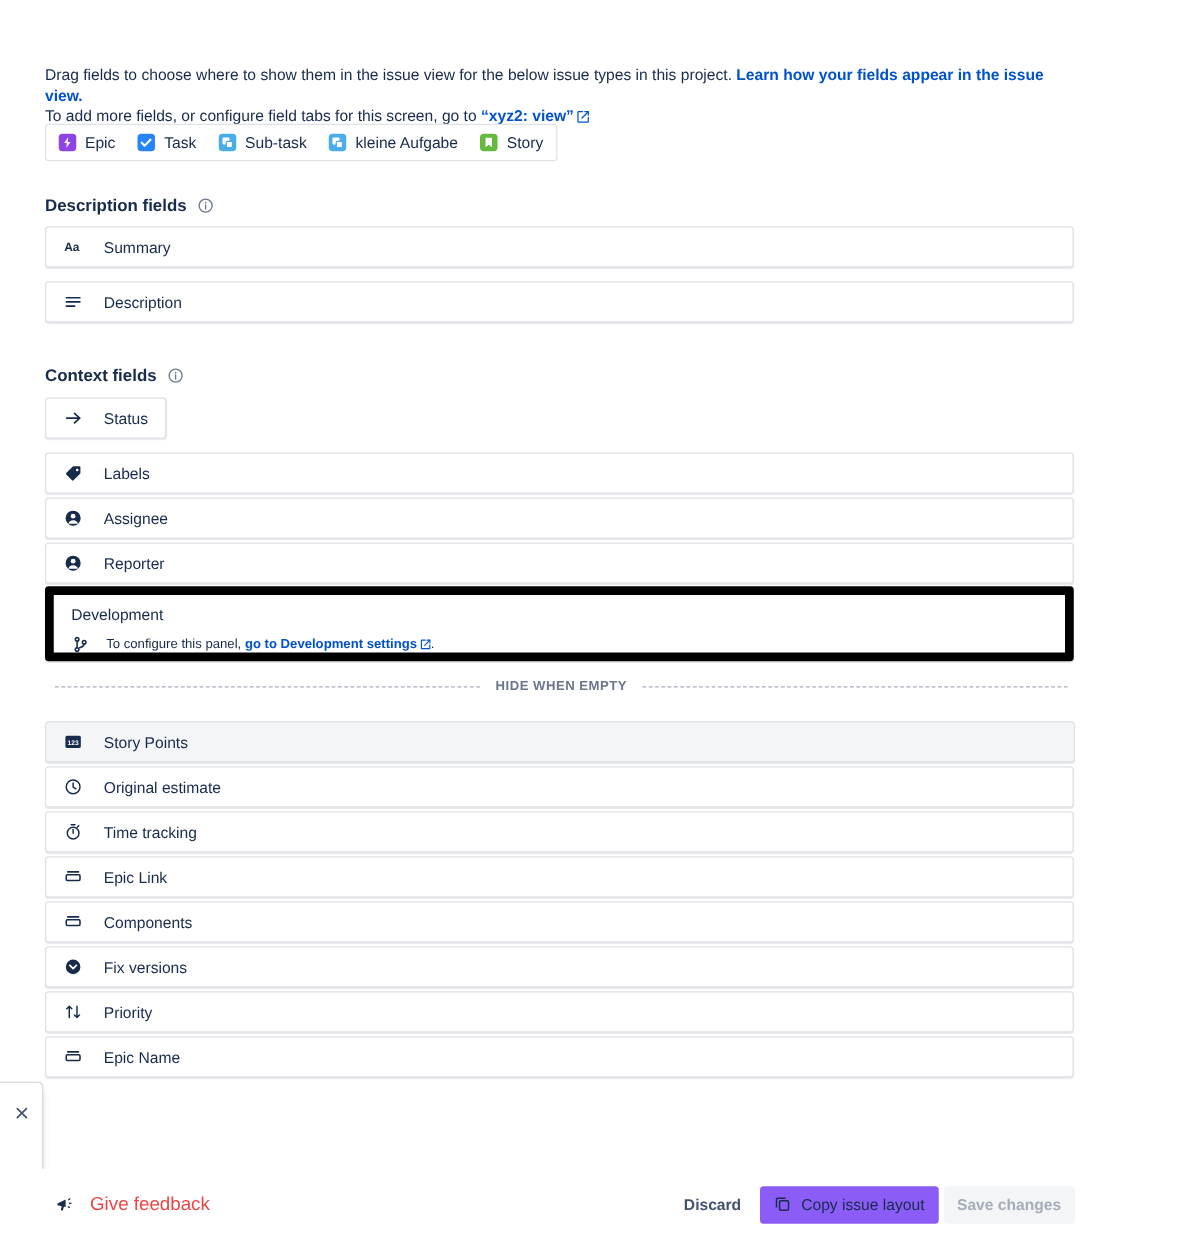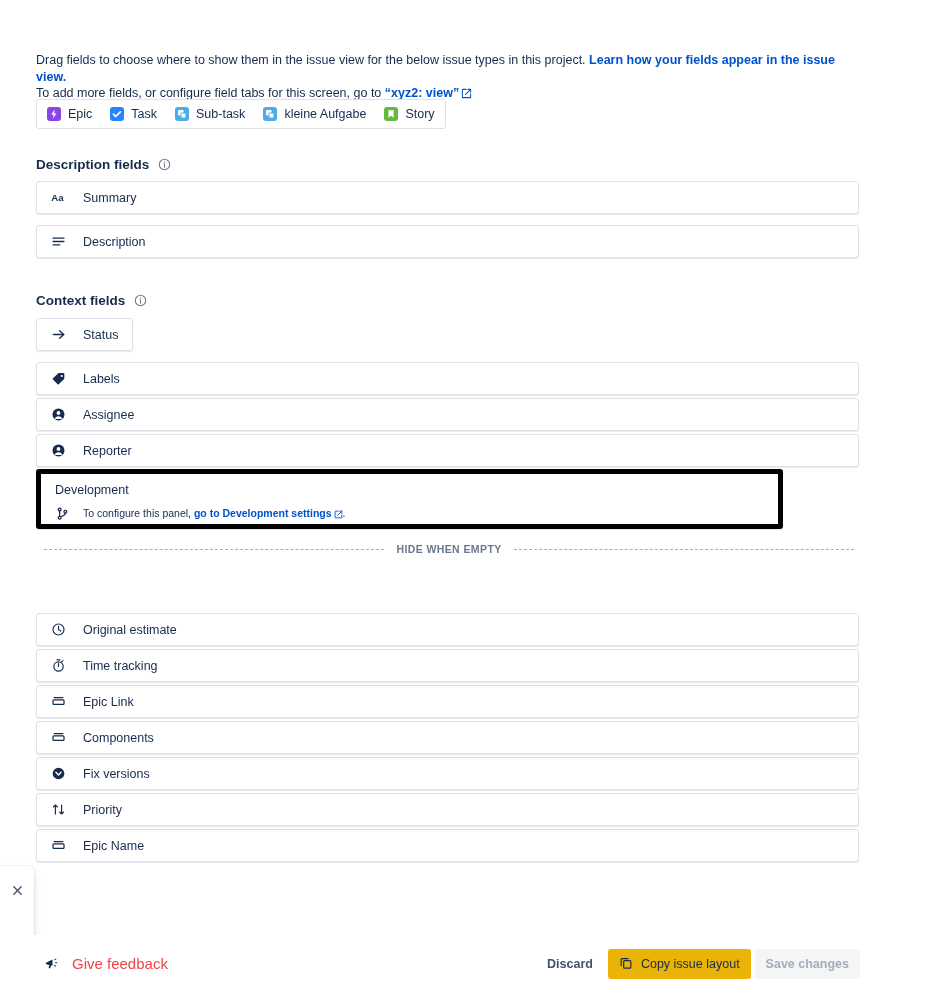--- a/index.html
+++ b/index.html
@@ -64,22 +64,22 @@
   .pill {
     position: absolute; left: 36px; height: 33px;
     border: 1px solid #DFE1E6; border-radius: 3px; background: #fff;
     display: inline-flex; align-items: center; padding: 0 14px; gap: 17px;
     box-shadow: 0 1px 1px rgba(9,30,66,0.10); cursor: grab;
   }
   .pill .flabel { font-size: 12.5px; color: #172B4D; }
 
   
   .devpanel {
-    position: absolute; left: 36px; width: 747px; height: 60px;
-    border: 5px solid #000000; border-radius: 3px; background: #fff;
+    position: absolute; left: 36px; width: 823px; height: 60px;
+    border: 7px solid #000000; border-radius: 3px; background: #fff;
     box-shadow: 0 1px 1px rgba(9,30,66,0.10); padding: 9px 14px; cursor: grab;
   }
   .devpanel .dev-title { font-size: 12.5px; color: #172B4D; }
   .dev-row { display: flex; align-items: center; gap: 13px; margin-top: 9px; }
   .dev-sub { font-size: 10.5px; color: #172B4D; }
   .dev-sub a { font-size: 10.5px; }
 
   
   .hwe { position: absolute; left: 44px; width: 810px; display: flex;
          align-items: center; gap: 12px; }
@@ -105,21 +105,21 @@
   .feedback { position: absolute; left: 44px; top: 20px; display: flex;
               align-items: center; gap: 13px; cursor: pointer; }
   .feedback .fb-label { font-size: 15px; color: #ef4444; }
 
   .actions { position: absolute; right: 92px; top: 14px; display: flex;
              align-items: center; gap: 4px; }
   .btn { height: 30px; border-radius: 3px; border: none; background: transparent;
          font-family: "Liberation Sans", sans-serif; font-size: 12.5px;
          color: #42526E; padding: 0 11px; cursor: pointer;
          display: inline-flex; align-items: center; gap: 8px; font-weight: bold; }
-  .btn.greybg { background: #eab308; color: #172B4D; font-weight: 400; }
+  .btn.greybg { background: #8b5cf6; color: #172B4D; font-weight: 400; }
   .btn.disabled { background: #F4F5F7; color: #A5ADBA; cursor: not-allowed; }
 </style>
 </head>
 <body>
 
 <div class="page">
 
 
   <div class="intro">
     <span>Drag fields to choose where to show them in the issue view for the below issue types in this project. </span><a href="#" class="link">Learn how your fields appear in the issue view.</a><br>
@@ -280,20 +280,29 @@
             </svg></span><span>.</span></span>
     </div>
   </div>
 
   <div class="hwe" style="top:543px">
     <span class="dash"></span>
     <span class="hwe-label">HIDE WHEN EMPTY</span>
     <span class="dash"></span>
   </div>
 
+  <div class="frow hl" style="top:577px">
+    <span>
+      <svg class="fico" viewBox="0 0 18 18">
+          <rect x="1.6" y="3.2" width="14.8" height="11.6" rx="1.6" fill="#172B4D"></rect>
+          <text x="9" y="11.6" text-anchor="middle" font-family="Liberation Sans, sans-serif" font-size="6.4" font-weight="700" fill="#fff">123</text>
+        </svg>
+    </span>
+    <span class="flabel">Story Points</span>
+  </div>
 
   <div class="frow" style="top:613px">
     <span>
       <svg class="fico" viewBox="0 0 18 18" fill="none" stroke="#172B4D" stroke-width="1.4" stroke-linecap="round">
           <circle cx="9" cy="9" r="6.6"></circle>
           <path d="M9 5.2V9.2l2.7 1.7"></path>
         </svg>
     </span>
     <span class="flabel">Original estimate</span>
   </div>

